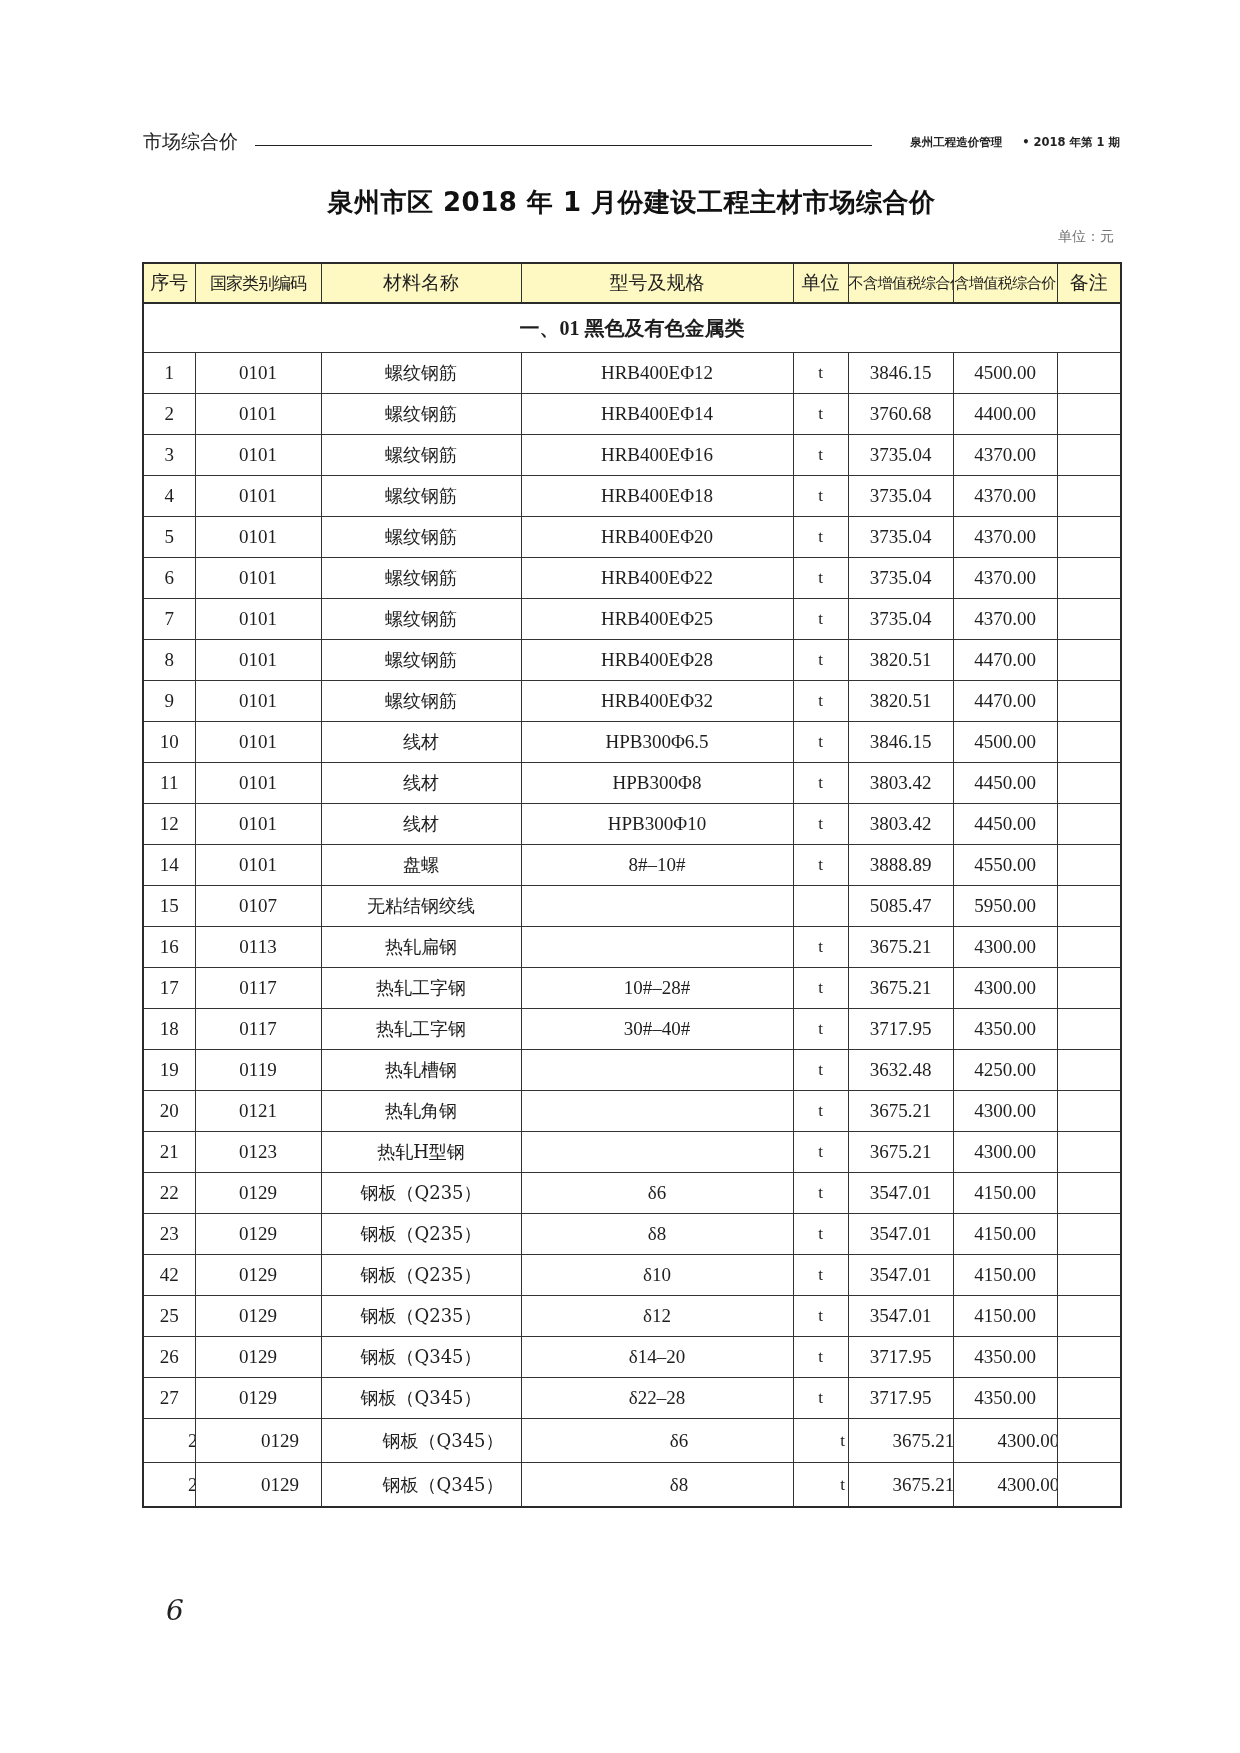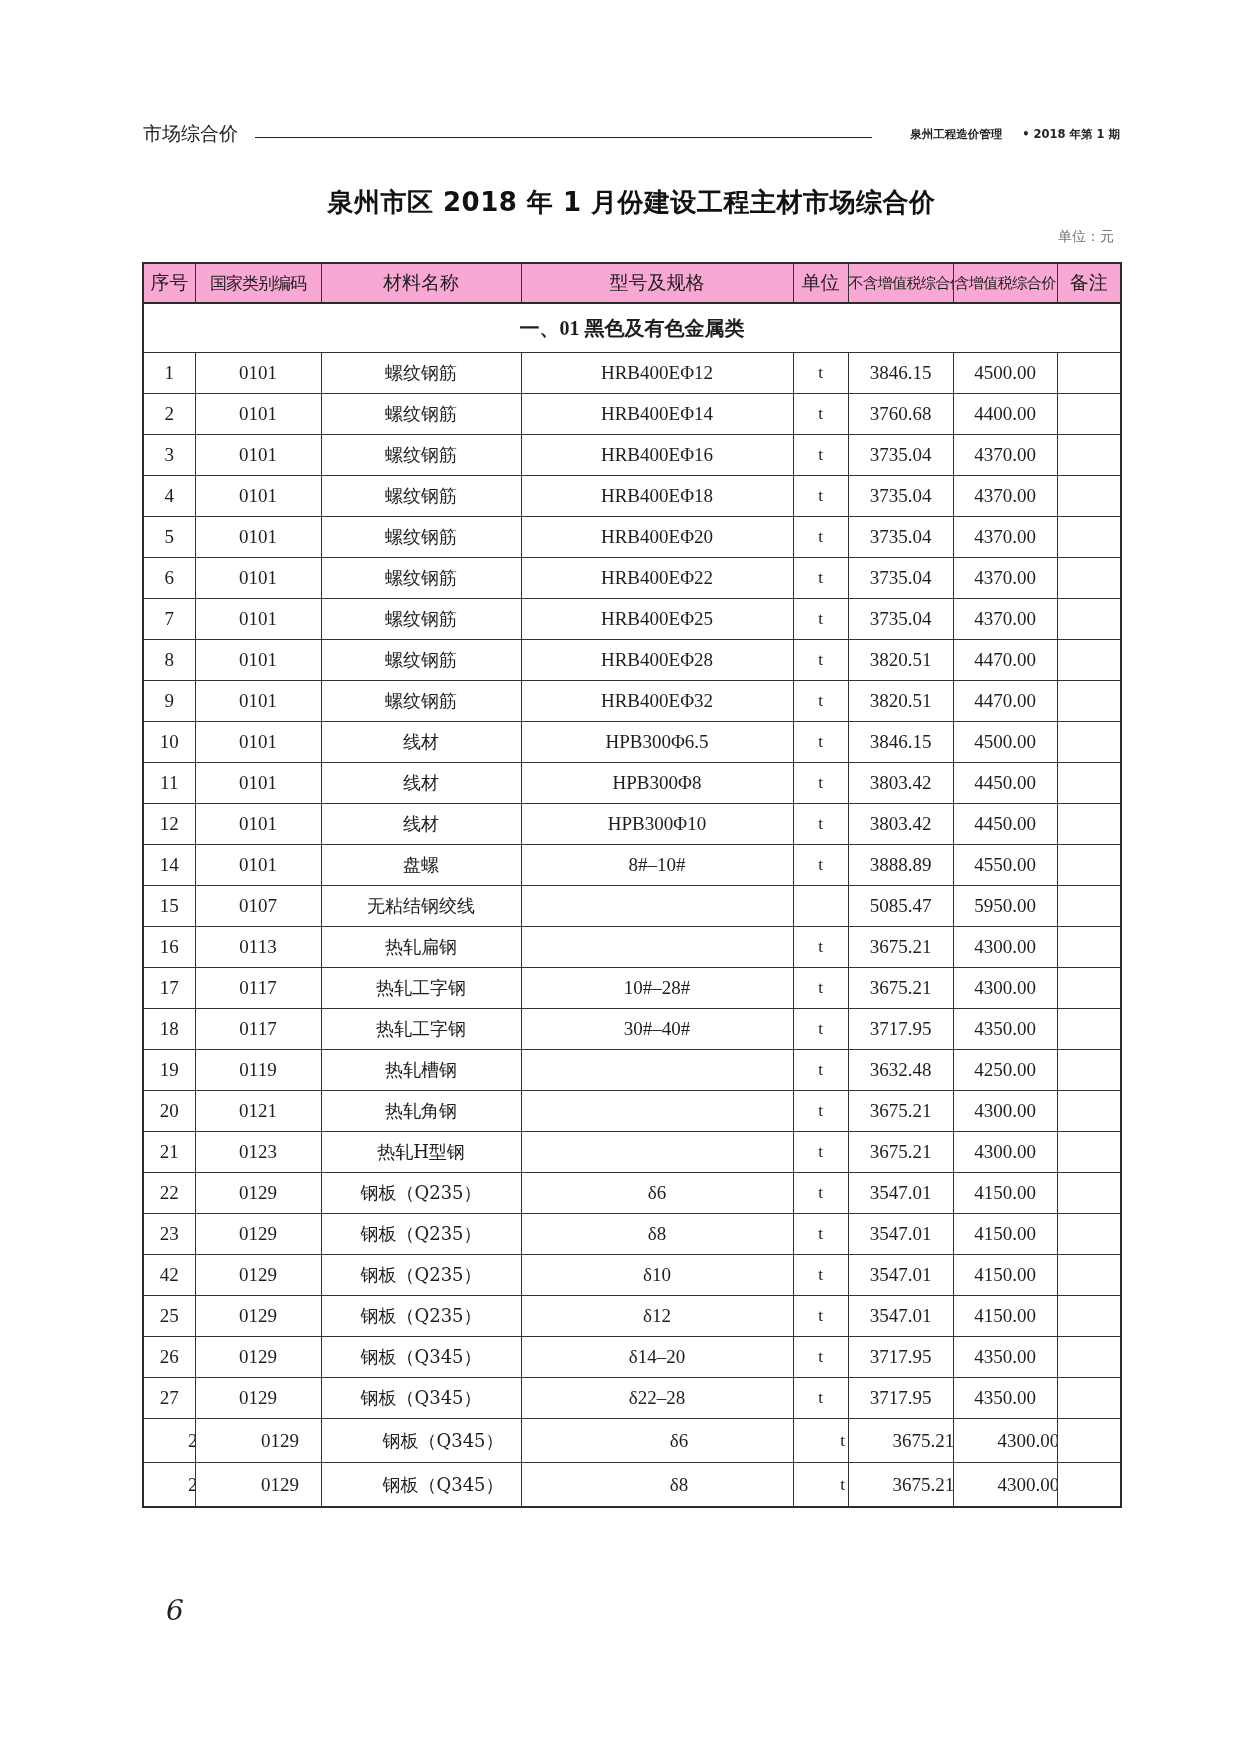--- a/index.html
+++ b/index.html
@@ -11,21 +11,21 @@
       width: 1240px;
       height: 1753px;
       position: relative;
       overflow: hidden;
       color: #1a1a1a;
       font-family: "DejaVu Serif", "Liberation Serif", serif;
     }
     .running-header {
       position: absolute;
       left: 143px;
-      top: 120px;
+      top: 128px;
       width: 977px;
       height: 28px;
     }
     .rh-left {
       position: absolute;
       left: 0;
       top: 0;
       font-family: "DejaVu Sans", "Liberation Sans", sans-serif;
       font-size: 19px;
       line-height: 26px;
@@ -87,21 +87,21 @@
     table.price-table th,
     table.price-table td {
       border: 1.3px solid #333;
       text-align: center;
       vertical-align: middle;
       padding: 0;
       overflow: hidden;
       white-space: nowrap;
     }
     table.price-table thead th {
-      background: #f9a8d4;
+      background: #fef9c3;
       height: 38px;
       font-weight: normal;
       font-size: 19px;
       border-bottom: 2px solid #2a2a2a;
     }
     table.price-table thead th.narrow-label {
       font-size: 15px;
       letter-spacing: -0.5px;
     }
     table.price-table thead th.code-label {

